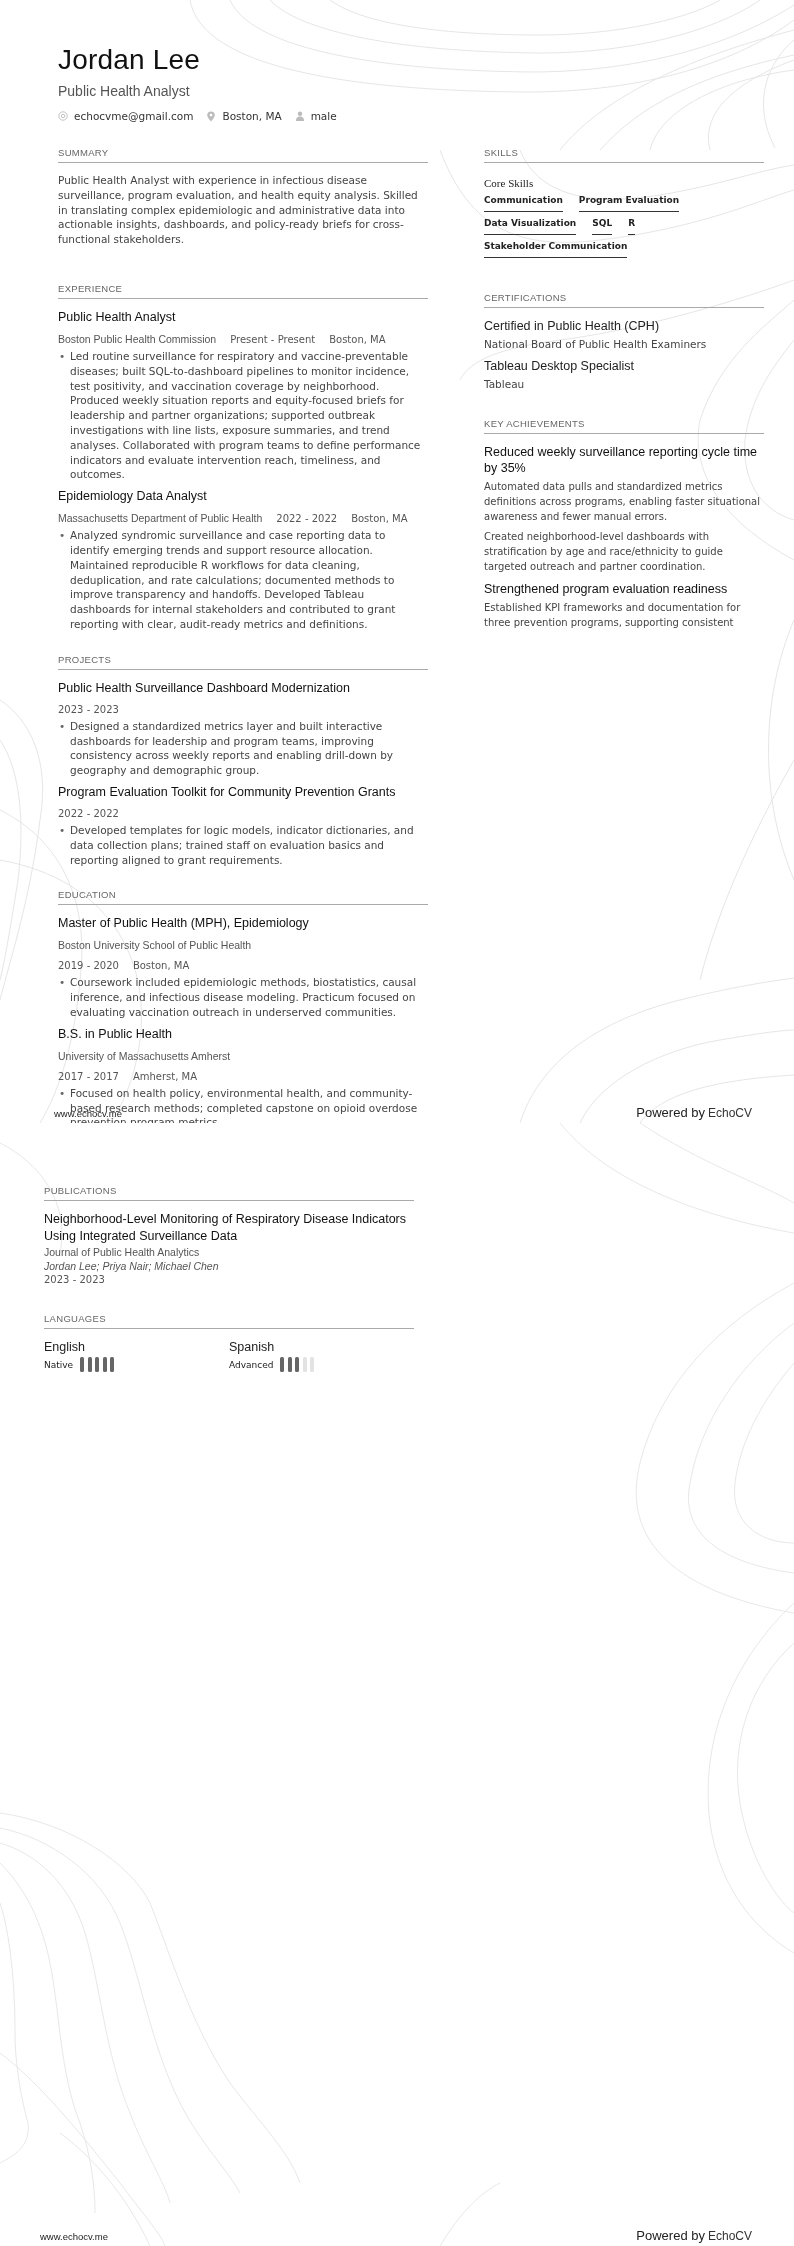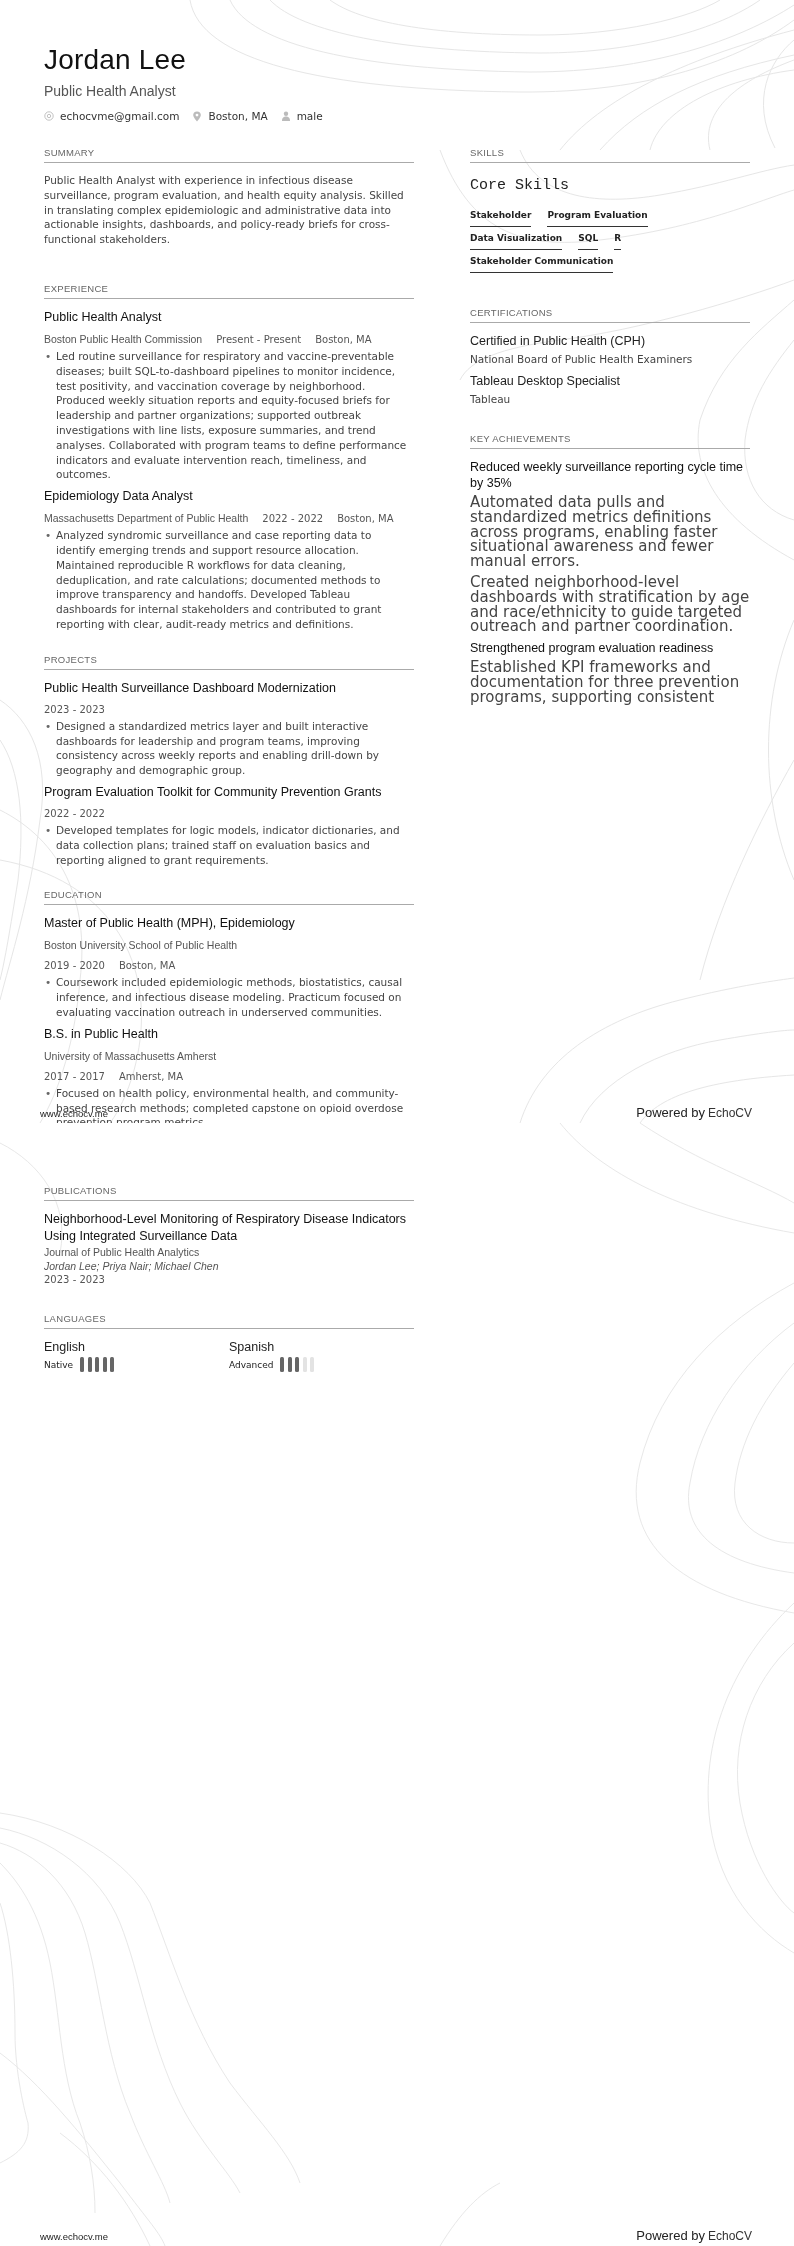--- a/index.html
+++ b/index.html
@@ -1,19 +1,19 @@
 <!DOCTYPE html>
 <html><head>
 <meta charset="utf-8">
 <style>
   * { box-sizing: border-box; margin: 0; padding: 0; }
   html, body { width: 794px; background: #fff; }
   body { font-family: "DejaVu Sans", sans-serif; color: #222; position: relative; }
   .page { position: relative; width: 794px; overflow: hidden; background: #fff; }
-  .page1 { height: 1123px; }
+  .page1 { height: 1123px; padding-left: 14px; }
   .page2 { height: 1123px; }
   .bg { position: absolute; inset: 0; pointer-events: none; z-index: 0; }
   .content { position: relative; z-index: 1; }
 
   .header { position: absolute; left: 44px; top: 44px; }
   .name { font-family: "Liberation Sans", sans-serif; font-size: 28px; font-weight: 400; color: #111; letter-spacing: 0.2px; line-height: 32px; }
   .title { font-family: "Liberation Sans", sans-serif; font-size: 14px; color: #555; margin-top: 6px; line-height: 18px; }
   .contacts { display: flex; align-items: center; margin-top: 10px; font-size: 10.5px; color: #333; }
   .contact { display: flex; align-items: center; margin-right: 13px; }
   .contact .ic { width: 10px; height: 10px; margin-right: 6px; display: inline-flex; align-items: center; justify-content: center; }
@@ -26,29 +26,29 @@
   .meta-row { display: flex; align-items: baseline; font-size: 10.5px; color: #555; margin-top: 7px; line-height: 14px; }
   .meta-row .org { font-family: "Liberation Sans", sans-serif; margin-right: 14px; }
   .meta-row .dates { margin-right: 14px; font-size: 10px; }
   .meta-row .loc { font-size: 10px; }
   .bullets { list-style: none; margin-top: 2px; }
   .bullets li { position: relative; padding-left: 12px; font-size: 10.5px; line-height: 14.8px; color: #444; }
   .bullets li::before { content: "•"; position: absolute; left: 1px; top: 0; color: #666; }
   .para { font-size: 10.5px; line-height: 14.8px; color: #444; }
   .entry { margin-bottom: 6px; }
 
-  .skill-group-title { font-family: Liberation Mono, monospace; font-size: 15px; color: #222; margin-bottom: 16px; }
+  .skill-group-title { font-family: Liberation Serif, serif; font-size: 11px; color: #222; margin-bottom: 6px; }
   .chips { display: flex; flex-wrap: wrap; }
   .chip { font-size: 9px; font-weight: bold; color: #222; padding-bottom: 6px; border-bottom: 1.2px solid #333; margin-right: 16px; margin-bottom: 6px; }
 
   .cert-title { font-family: "Liberation Sans", sans-serif; font-size: 12.5px; color: #222; line-height: 16px; margin-bottom: 4px; }
   .cert-issuer { font-size: 10.5px; color: #444; margin-bottom: 8px; }
 
   .ach-title { font-family: "Liberation Sans", sans-serif; font-size: 12.5px; color: #111; line-height: 16px; margin-bottom: 4px; }
-  .ach-desc { font-size: 15px; color: #444; line-height: 14.8px; margin-bottom: 6px; }
+  .ach-desc { font-size: 10px; color: #444; line-height: 14.8px; margin-bottom: 6px; }
 
   .footer { position: absolute; left: 40px; right: 42px; display: flex; justify-content: space-between; align-items: baseline; font-family: "Liberation Sans", sans-serif; }
   .footer .url { font-size: 9.5px; color: #222; }
   .footer .powered { font-size: 13px; color: #222; }
   .footer .brand { font-size: 12px; color: #333; margin-left: 3px; }
 
   .pub-journal { font-family: "Liberation Sans", sans-serif; font-size: 10.5px; color: #555; line-height: 14px; }
   .pub-authors { font-family: "Liberation Sans", sans-serif; font-style: italic; font-size: 10.5px; color: #555; line-height: 14px; }
   .pub-dates { font-size: 10px; color: #555; line-height: 14px; margin-bottom: 6px; }
 
@@ -214,21 +214,21 @@
         </div>
       </section>
     </div>
 
     <div class="col-right" style="top:147px;">
 
       <section>
         <div class="sec-title">SKILLS</div>
         <div class="skill-group-title" style="margin-top:14px;">Core Skills</div>
         <div class="chips">
-          <span class="chip">Stakeholder</span>
+          <span class="chip">Communication</span>
           <span class="chip">Program Evaluation</span>
           <span class="chip">Data Visualization</span>
           <span class="chip">SQL</span>
           <span class="chip">R</span>
           <span class="chip">Stakeholder Communication</span>
         </div>
       </section>
 
       <section style="margin-top:28px;">
         <div class="sec-title">CERTIFICATIONS</div>

